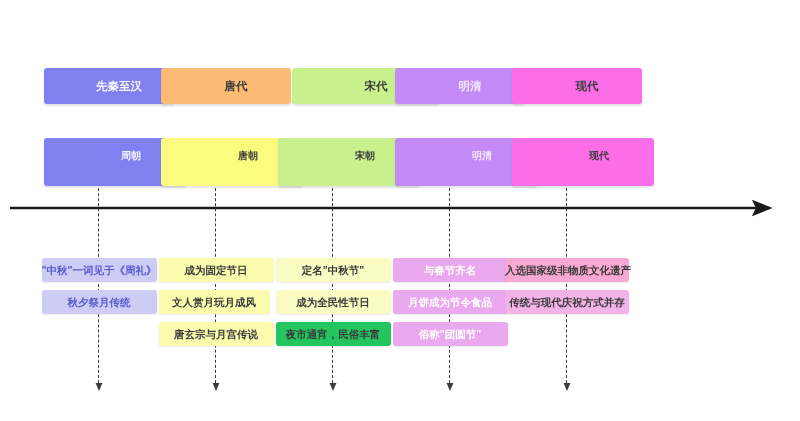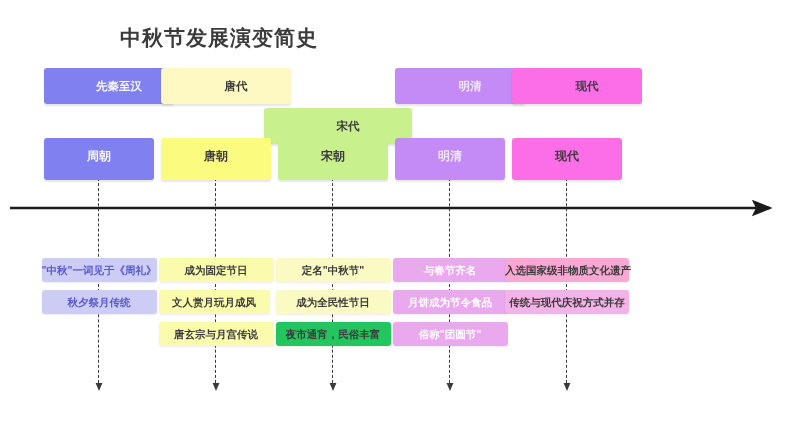--- a/index.html
+++ b/index.html
@@ -37,29 +37,30 @@
     font-size: 11.5px;
     font-weight: bold;
     border-radius: 3px;
     box-shadow: 0 2px 2px rgba(0,0,0,0.10);
     white-space: nowrap;
     overflow: hidden;
     padding-left: 20px;
   }
   .dyn-box {
     position: absolute;
-    height: 42px;
+    height: 48px;
     line-height: 36px;
     text-align: center;
-    font-size: 12px;
+    font-size: 10px;
     font-weight: bold;
     border-radius: 3px;
     box-shadow: 0 2px 2px rgba(0,0,0,0.10);
     white-space: nowrap;
     overflow: hidden;
+    padding-left: 32px;
   }
   .item-box {
     position: absolute;
     height: 24px;
     line-height: 24px;
     text-align: center;
     font-size: 10.5px;
     font-weight: bold;
     border-radius: 3px;
     box-shadow: 0 1px 2px rgba(0,0,0,0.08);
@@ -78,21 +79,20 @@
     width: 800px;
     height: 421px;
     pointer-events: none;
   }
 </style>
 </head>
 <body>
 
 <div id="canvas">
 
-  <div id="title">中秋节发展演变简史</div>
 
   <svg id="axis-svg">
     <defs>
       <marker id="arrow-right" markerWidth="9" markerHeight="9" refX="7" refY="3.2" orient="auto" markerUnits="strokeWidth">
         <path d="M0,0 L8,3.2 L0,6.4 L1.6,3.2 z" fill="#1a1a1a"></path>
       </marker>
       <marker id="arrow-down" markerWidth="8" markerHeight="8" refX="3" refY="6.5" orient="auto" markerUnits="strokeWidth">
         <path d="M0,0 L6,0 L3,7 L2.2,3.2 z" fill="#3a3a3a"></path>
       </marker>
     </defs>
@@ -109,22 +109,22 @@
 
   <div id="dashlines">
       <div class="dashline" style="left: 98px; top: 178px; height: 205px;"></div>
       <div class="dashline" style="left: 215px; top: 178px; height: 205px;"></div>
       <div class="dashline" style="left: 332px; top: 178px; height: 205px;"></div>
       <div class="dashline" style="left: 449px; top: 178px; height: 205px;"></div>
       <div class="dashline" style="left: 566px; top: 178px; height: 205px;"></div>
     </div>
   <div id="era-row">
       <div class="era-box" style="left: 44px; top: 68px; width: 110px; background: rgb(128, 128, 240); color: rgb(245, 245, 255);">先秦至汉</div>
-      <div class="era-box" style="left: 161px; top: 68px; width: 110px; background: #fef9c3; color: rgb(59, 59, 59);">唐代</div>
-      <div class="era-box" style="left: 264px; top: 68px; width: 128px; background: rgb(200, 240, 140); color: rgb(59, 59, 59); margin-top: 40px;">宋代</div>
+      <div class="era-box" style="left: 161px; top: 68px; width: 110px; background: #fdba74; color: rgb(59, 59, 59);">唐代</div>
+      <div class="era-box" style="left: 292px; top: 68px; width: 128px; background: rgb(200, 240, 140); color: rgb(59, 59, 59);">宋代</div>
       <div class="era-box" style="left: 395px; top: 68px; width: 110px; background: rgb(196, 138, 245); color: rgb(240, 230, 250);">明清</div>
       <div class="era-box" style="left: 512px; top: 68px; width: 110px; background: rgb(251, 110, 232); color: rgb(59, 59, 59);">现代</div>
     </div>
   <div id="dynasty-row">
       <div class="dyn-box" style="left: 44px; top: 138px; width: 110px; background: rgb(128, 128, 240); color: rgb(245, 245, 255);">周朝</div>
       <div class="dyn-box" style="left: 161px; top: 138px; width: 110px; background: rgb(251, 251, 128); color: rgb(59, 59, 59);">唐朝</div>
       <div class="dyn-box" style="left: 278px; top: 138px; width: 110px; background: rgb(200, 240, 140); color: rgb(59, 59, 59);">宋朝</div>
       <div class="dyn-box" style="left: 395px; top: 138px; width: 110px; background: rgb(196, 138, 245); color: rgb(240, 230, 250);">明清</div>
       <div class="dyn-box" style="left: 512px; top: 138px; width: 110px; background: rgb(251, 110, 232); color: rgb(59, 59, 59);">现代</div>
     </div>

